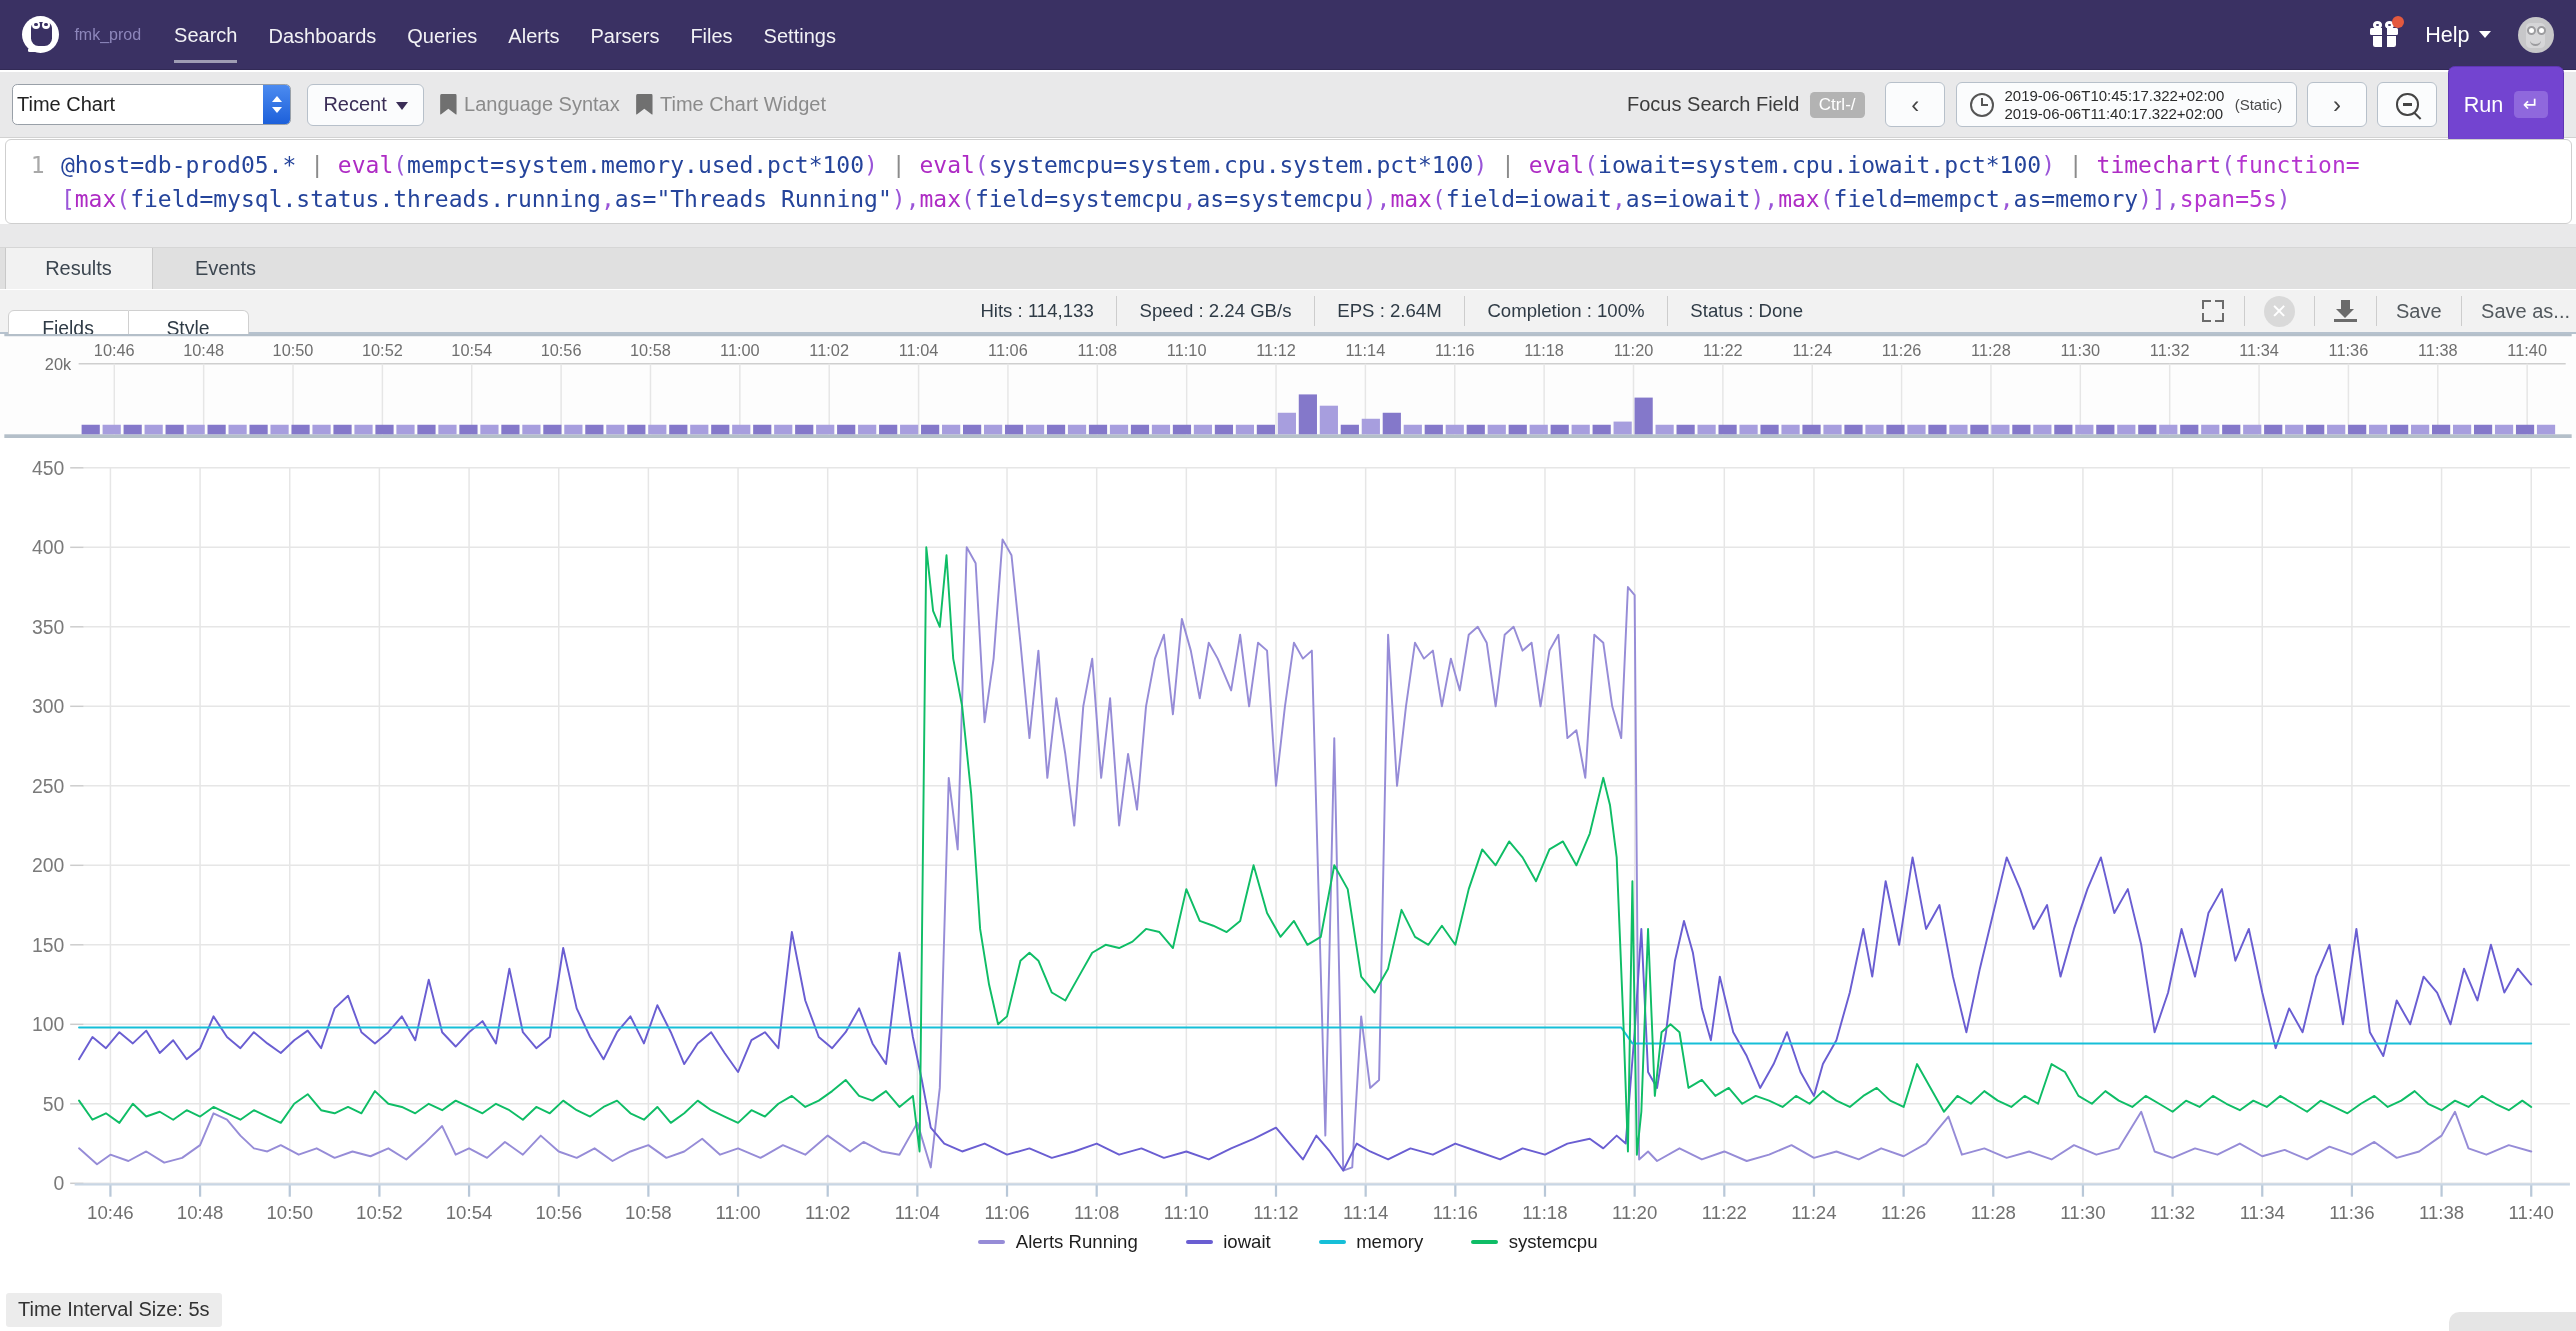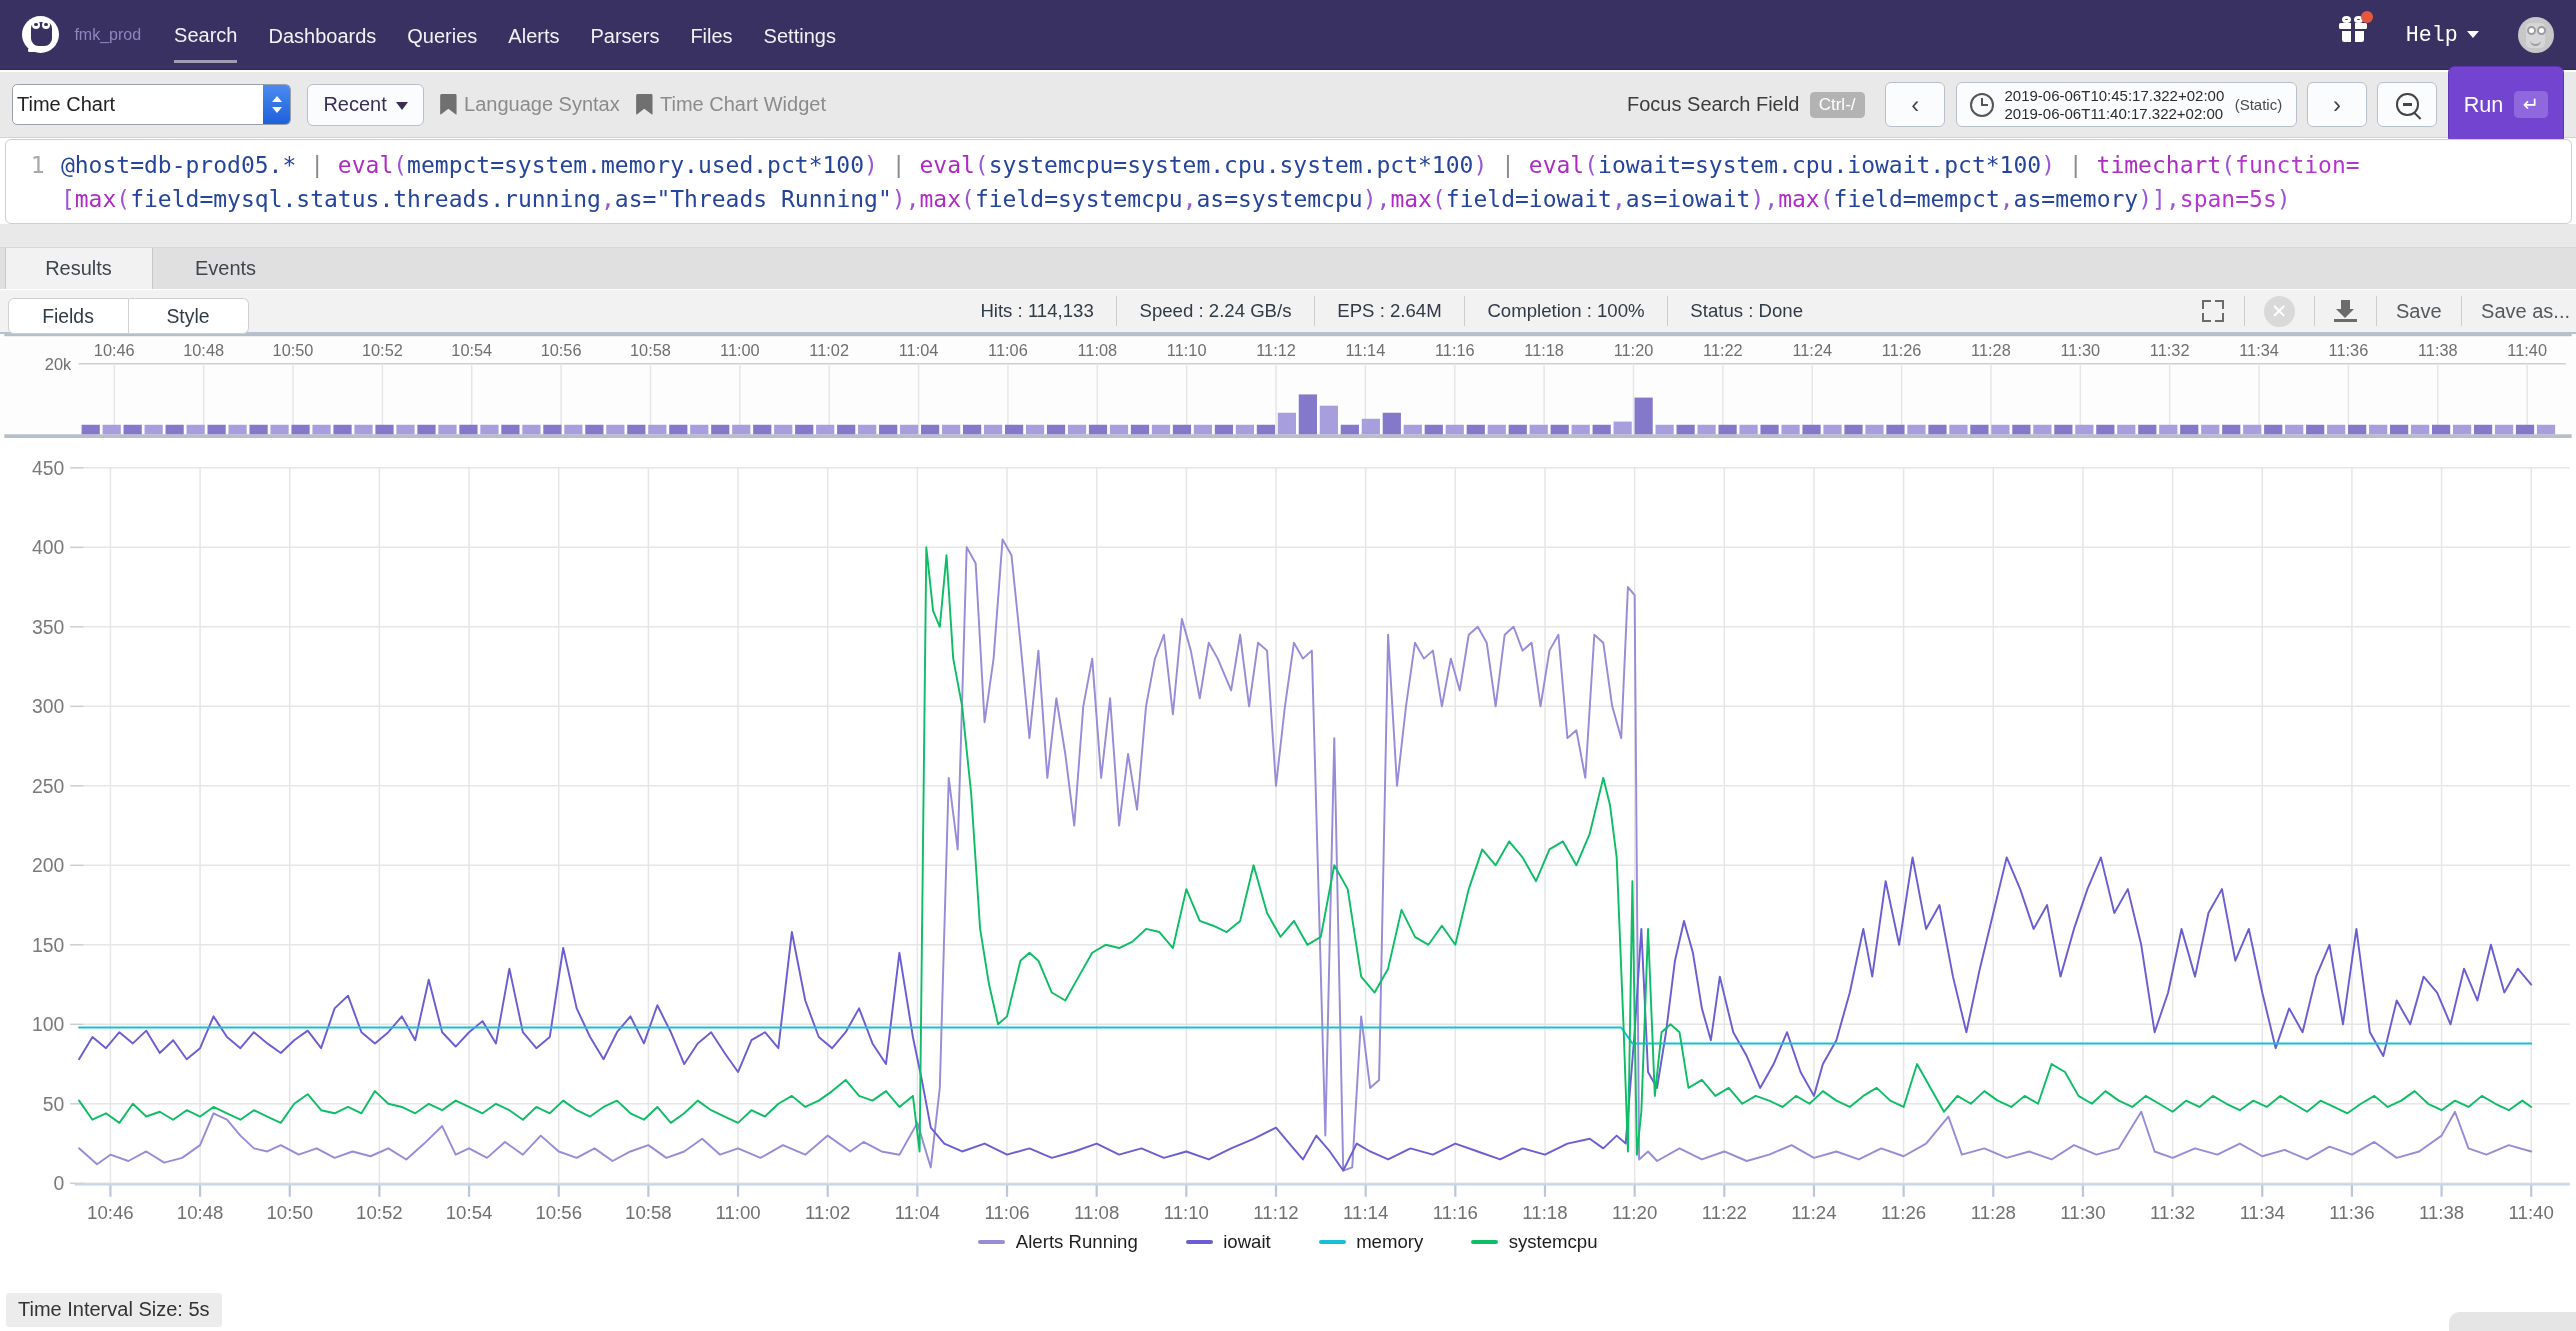--- a/index.html
+++ b/index.html
@@ -9,21 +9,21 @@
   .topbar{position:absolute;left:0;top:0;width:100%;height:70px;background:#3a3163;display:flex;align-items:center;padding:0 22.4px;box-sizing:border-box;border-bottom:1.5px solid #322a56;}
   .logo{width:37px;height:37px;border-radius:50%;background:#ffffff;position:relative;flex:0 0 auto;}
   .logo .owl-body{position:absolute;left:8.2px;top:6px;width:21px;height:24px;background:#3a3163;border-radius:6px 6px 7.5px 7.5px;}
   .logo .eye{position:absolute;top:4.5px;width:8.2px;height:8.2px;border-radius:50%;background:#fff;}
   .logo .eye i{position:absolute;left:2.2px;top:2.2px;width:3.7px;height:3.7px;border-radius:50%;background:#3a3163;}
   .logo .feet{position:absolute;left:5.2px;bottom:1.5px;width:10.4px;height:3.7px;background:#fff;border-radius:1.5px;}
   .repo{color:#8d86bb;font-size:16px;margin:0 33px 0 15px;}
   .nav{display:flex;align-items:center;gap:31px;}
   .nav .item{color:#f2f2f5;font-size:20px;padding:18px 0 13.4px;cursor:pointer;}
   .nav .item.active{border-bottom:3.7px solid #9f9db4;}
-  .top-right{margin-left:auto;display:flex;gap:39px;font-family:Liberation Mono, monospace;}
+  .top-right{margin-left:auto;display:flex;align-items:center;gap:27px;}
   .gift{position:relative;width:28px;height:25px;}
   .gift .lid{position:absolute;left:0;top:6px;width:28px;height:6.7px;background:#fff;border-radius:1.5px;}
   .gift .body{position:absolute;left:3px;top:14px;width:22.4px;height:11.2px;background:#fff;border-radius:0 0 2.2px 2.2px;}
   .gift .bow1,.gift .bow2{position:absolute;top:-0.7px;width:9px;height:7.5px;border:3px solid #fff;border-radius:50%;background:transparent;box-sizing:border-box;}
   .gift .bow1{left:3px;} .gift .bow2{left:15px;}
   .gift .ribbon{position:absolute;left:12px;top:6px;width:4.5px;height:19.4px;background:#3a3163;}
   .gift .dot{position:absolute;right:-6px;top:-6px;width:12px;height:12px;border-radius:50%;background:#e4593e;}
   .help{display:flex;align-items:center;gap:9px;color:#fff;font-size:21.6px;cursor:pointer;}
   .caret-down{width:0;height:0;border-left:6px solid transparent;border-right:6px solid transparent;border-top:7.5px solid #fff;}
   .avatar{width:36px;height:36px;border-radius:50%;background:#c7c7c9;position:relative;overflow:hidden;}
@@ -66,21 +66,21 @@
   .tok-fld{color:#25449b;} .tok-fn{color:#ae2bc4;} .tok-kw{color:#b535cf;} .tok-punc{color:#9a55d8;} .tok-pipe{color:#8b8b8b;} .tok-str{color:#25449b;}
 
   
   .gap{position:absolute;left:0;top:224px;width:100%;height:24px;background:#e9e9ea;}
   .tabbar{position:absolute;left:0;top:247px;width:100%;height:42px;background:#e0e0e0;display:flex;align-items:stretch;padding-left:4.5px;box-sizing:border-box;border-top:0.7px solid #d6d6d6;}
   .tab{width:146px;display:flex;align-items:center;justify-content:center;font-size:20px;color:#3c4650;cursor:pointer;}
   .tab.active{background:#f2f2f2;border-left:0.7px solid #c9c9c9;border-right:0.7px solid #c9c9c9;}
 
   
   .statsbar{position:absolute;left:0;top:290px;width:100%;height:44px;background:#f2f2f2;border-bottom:2.2px solid #b6c2ce;box-sizing:border-box;}
-  .btngroup{position:absolute;left:7.5px;top:8px;display:flex;}
+  .btngroup{position:absolute;left:7.5px;top:20px;display:flex;}
   .btngroup .gbtn{height:34px;width:119px;background:#fff;border:0.7px solid #d0d0d0;display:flex;align-items:center;justify-content:center;font-size:19.4px;color:#2f3b46;cursor:pointer;}
   .btngroup .gbtn:first-child{border-radius:6px 0 0 6px;}
   .btngroup .gbtn:last-child{border-radius:0 6px 6px 0;border-left:none;}
   .stats{position:absolute;left:958px;top:0;height:42px;display:flex;align-items:center;}
   .stats .stat{padding:0 22.4px;font-size:18.6px;color:#2f3b46;border-left:0.7px solid #cdcdcd;height:30px;display:flex;align-items:center;}
   .stats .stat:first-child{border-left:none;}
   .actions{position:absolute;right:6px;top:0;height:42px;display:flex;align-items:center;}
   .actions .sep{width:0.7px;height:30px;background:#cdcdcd;margin:0 19.4px;}
   .icon-fullscreen{width:22.4px;height:22.4px;position:relative;}
   .icon-fullscreen i{position:absolute;width:7.5px;height:7.5px;border:2.2px solid #6b6b6b;}

